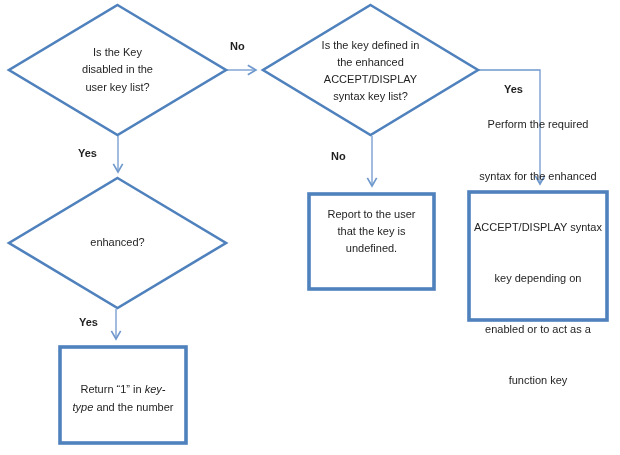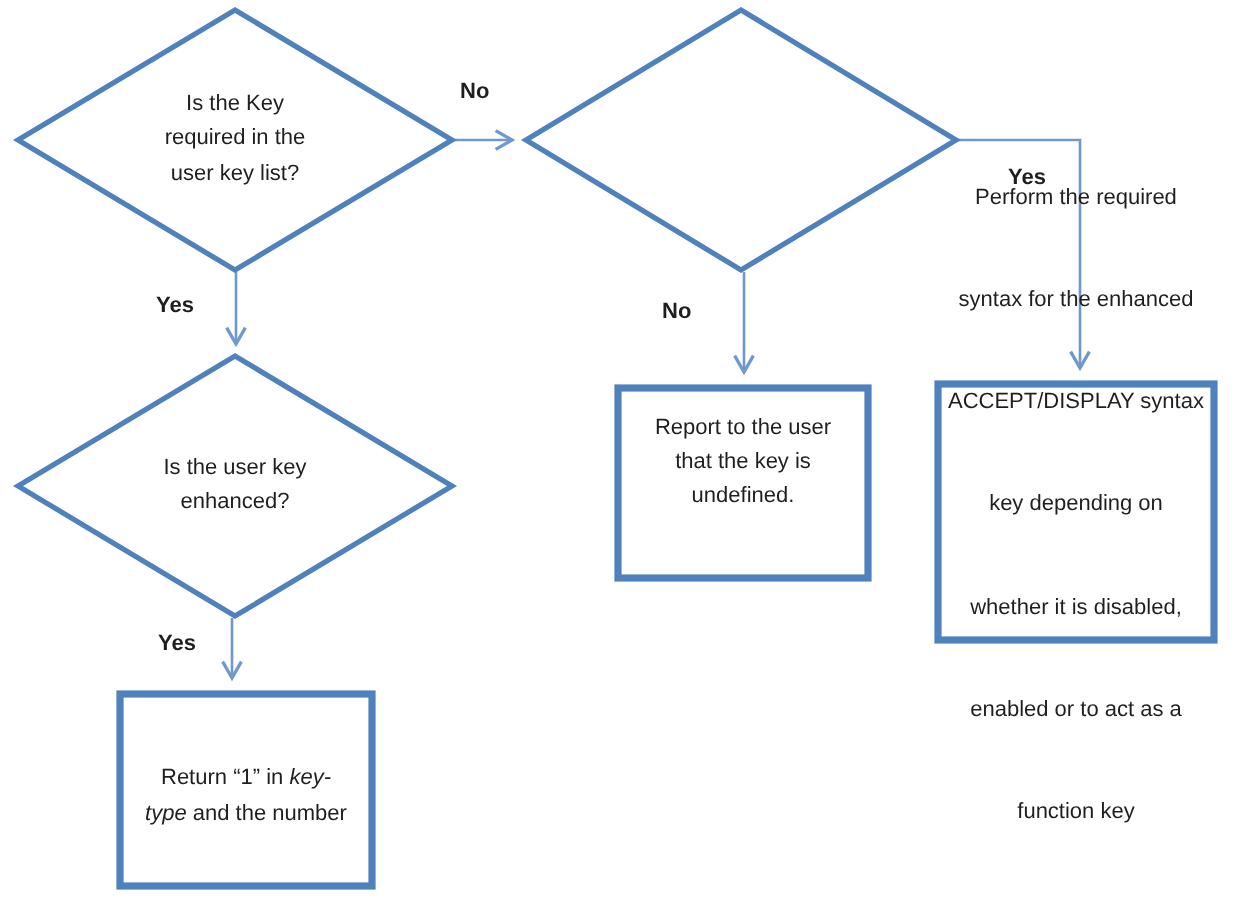--- a/index.html
+++ b/index.html
@@ -85,47 +85,51 @@
     <polygon class="diamond" points="370.5,5 478,70 370.5,135 263,70"></polygon>
     <polygon class="diamond" points="117.5,178 226,243 117.5,308 9,243"></polygon>
 
     <rect class="process" x="60" y="347" width="126" height="96"></rect>
     <rect class="process" x="309" y="194" width="125" height="95"></rect>
     <rect class="process" x="469" y="192" width="138" height="128"></rect>
   </svg>
 
   <div class="node-text" style="left:9px; top:5px; width:217px; height:130px;">
       <div>Is the Key</div>
-      <div>required in the</div>
+      <div>disabled in the</div>
       <div>user key list?</div>
     </div>
 
+  <div class="node-text" style="left:263px; top:5px; width:215px; height:132px;">
+      <div>Is the key defined in</div>
+      <div>the enhanced</div>
+      <div>ACCEPT/DISPLAY</div>
+      <div>syntax key list?</div>
+    </div>
 
   <div class="node-text" style="left:9px; top:178px; width:217px; height:130px;">
-      <div>Is the user key</div>
       <div>enhanced?</div>
     </div>
 
   <div class="node-text" style="left:58px; top:345px; width:130px; height:123px; padding-bottom:16px;">
       <div><span>Return “1” in </span><span class="it">key-</span></div>
       <div><span class="it">type</span><span> and the number</span></div>
     </div>
 
   <div class="node-text" style="left:307px; top:192px; width:129px; height:99px; padding-bottom:20px;">
       <div>Report to the user</div>
       <div>that the key is</div>
       <div>undefined.</div>
     </div>
 
   <div class="node-text tight" style="left:467px; top:190px; width:142px; height:132px; padding-bottom:6px;gap:36px;">
       <div>Perform the required</div>
       <div>syntax for the enhanced</div>
       <div>ACCEPT/DISPLAY syntax</div>
       <div>key depending on</div>
-      <div>whether it is disabled,</div>
       <div>enabled or to act as a</div>
       <div>function key</div>
     </div>
 
   <div class="edge-label" style="left:230px; top:40px;">No</div>
 
   <div class="edge-label" style="left:78px; top:147px;">Yes</div>
 
   <div class="edge-label" style="left:331px; top:150px;">No</div>
 

